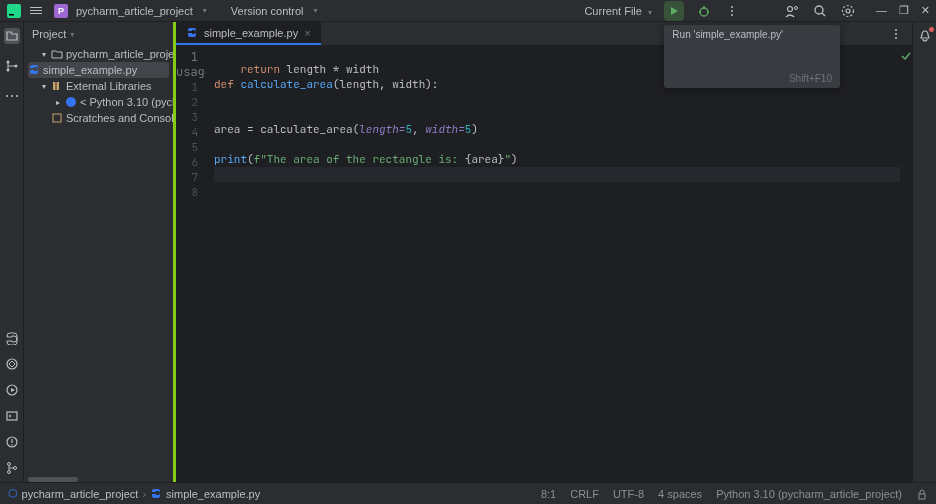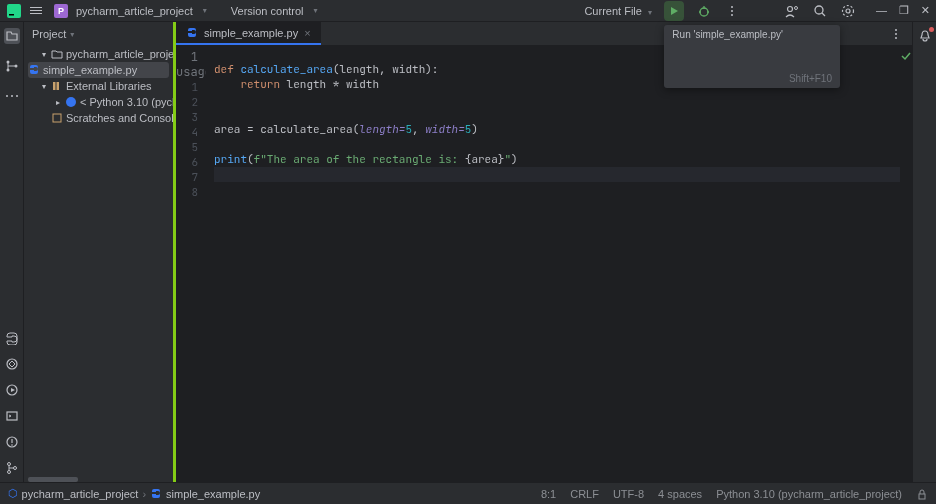--- a/index.html
+++ b/index.html
@@ -355,22 +355,22 @@
         <div>2</div>
         <div>3</div>
         <div>4</div>
         <div>5</div>
         <div>6</div>
         <div>7</div>
         <div>8</div>
       </div>
       <div class="code">
         <div class="code-line" style="height:12px"></div>
+        <div class="code-line">    <span class="kw">return</span> length * width</div>
         <div class="code-line"><span class="kw">def</span> <span class="fn">calculate_area</span>(length, width):</div>
-        <div class="code-line">    <span class="kw">return</span> length * width</div>
         <div class="code-line"></div>
         <div class="code-line"></div>
         <div class="code-line">area = calculate_area(<span class="par">length=</span><span class="num">5</span>, <span class="par">width=</span><span class="num">5</span>)</div>
         <div class="code-line"></div>
         <div class="code-line"><span class="fn">print</span>(<span class="str">f"The area of the rectangle is: </span>{area}<span class="str">"</span>)</div>
         <div class="code-line cur"></div>
       </div>
       <div class="marker-strip">
         <svg width="12" height="12">
             <path d="M2 6l3 3 5-6" fill="none" stroke="#5fad65" stroke-width="1.5"></path>

